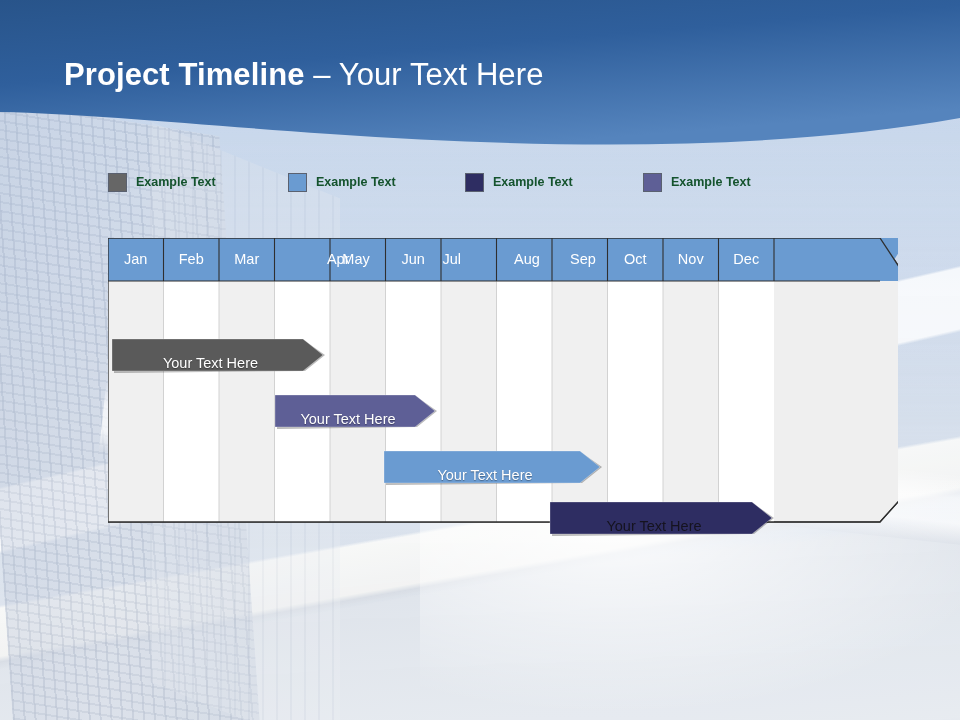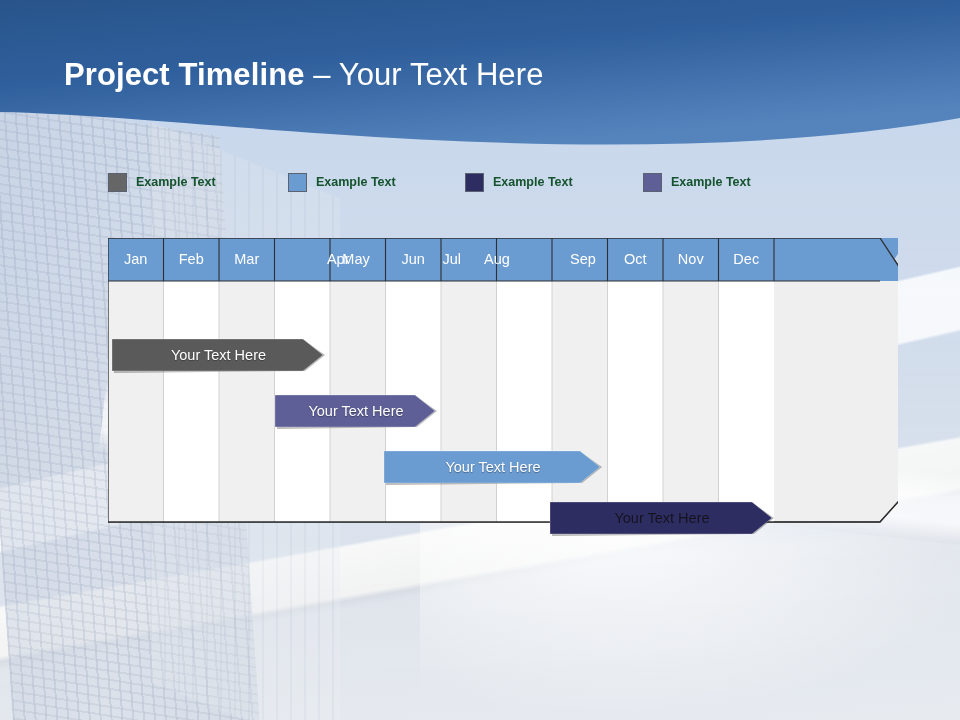--- a/index.html
+++ b/index.html
@@ -103,26 +103,25 @@
     text-align:center;color:#ffffff;font-size:14.5px;
     pointer-events:none;
   }
 
   
   .bar{
     position:absolute;height:32px;
   }
   .bar svg{position:absolute;left:0;top:0;overflow:visible;}
   .bar-text{
-    position:absolute;left:0;top:0;height:32px;line-height:32px;
+    position:absolute;left:0;top:8px;height:32px;line-height:32px;
     width:100%;box-sizing:border-box;
     text-align:center;padding-right:14px;
     font-size:14.5px;white-space:nowrap;
     pointer-events:none;
-    margin-left:8px;
   }
   .bar-text.light{color:#ffffff;text-shadow:0 1px 1px rgba(0,0,0,.35);}
   .bar-text.dark{color:#15131f;}
 </style>
 </head>
 <body>
 
 <div id="slide">
 
   <div class="bg-base"></div>
@@ -214,21 +213,21 @@
         <path d="M0,0 L772,0 L880,163.5 L772,284 L0,284 Z" fill="none" stroke="#2f2f2f" stroke-width="1.3"></path>
       </svg>
     <div id="month-labels">
         <div class="month-label" style="left: 0px; width: 55.5px;">Jan</div>
         <div class="month-label" style="left: 55.5px; width: 55.5px;">Feb</div>
         <div class="month-label" style="left: 111px; width: 55.5px;">Mar</div>
         <div class="month-label" style="left: 166.5px; width: 55.5px; padding-left: 36px;">Apr</div>
         <div class="month-label" style="left: 222px; width: 52px;">May</div>
         <div class="month-label" style="left: 277.5px; width: 55.5px;">Jun</div>
         <div class="month-label" style="left: 316px; width: 55.5px;">Jul</div>
-        <div class="month-label" style="left: 369px; width: 40px; border-radius: 18px;">Aug</div>
+        <div class="month-label" style="left: 399px; width: 40px; border-radius: 18px;">Aug</div>
         <div class="month-label" style="left: 445px; width: 60px;">Sep</div>
         <div class="month-label" style="left: 499.5px; width: 55.5px;">Oct</div>
         <div class="month-label" style="left: 555px; width: 55.5px;">Nov</div>
         <div class="month-label" style="left: 610.5px; width: 55.5px;">Dec</div>
       </div>
     <div id="task-bars">
         <div class="bar" style="left: 4px; top: 101px; width: 211px;">
           <svg width="211" height="32" viewBox="0 0 211 32">
             <path d="M2,2 L193,2 L213,16 L193,32 L2,34 Z" fill="rgba(0,0,0,.28)"></path>
             <path d="M0,0 L191,0 L211,16 L191,32 L0,32 Z" fill="#5a5a5a" stroke="rgba(255,255,255,.35)" stroke-width="0.8"></path>

